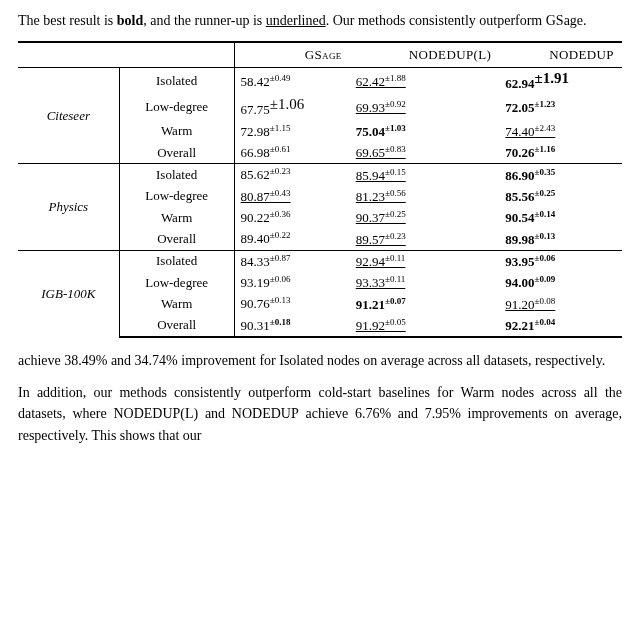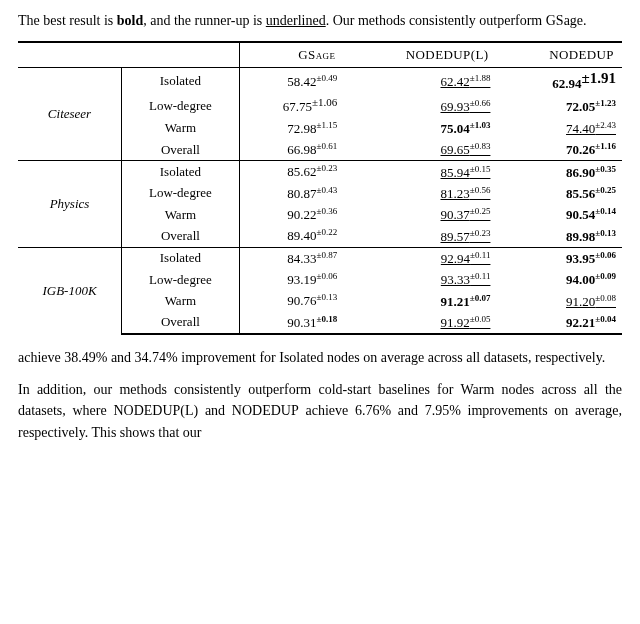--- a/index.html
+++ b/index.html
@@ -36,21 +36,21 @@
     }
     thead th.col-gsage {
       border-left: 1px solid #000;
     }
     thead th.col-empty {
       border-left: none;
       border-right: none;
     }
     tbody td {
       padding: 2px 6px;
-      text-align: right;
+      text-align: left;
     }
     tbody td.dataset-cell {
       text-align: center;
       font-style: italic;
       vertical-align: middle;
       border-right: 1px solid #000;
     }
     tbody td.method-cell {
       text-align: center;
       border-right: 1px solid #000;
@@ -88,22 +88,22 @@
   <tbody id="table-body">
   <tr>
         <td rowspan="4" class="dataset-cell" style="font-style: italic; border-right: 1px solid rgb(0, 0, 0);">Citeseer</td>
         <td class="method-cell" style="border-right: 1px solid rgb(0, 0, 0);">Isolated</td>
         <td style="border-left: 1px solid rgb(0, 0, 0);">58.42<span style="font-size:9px; vertical-align:super;">±0.49</span></td>
         <td><u>62.42<span style="font-size:9px; vertical-align:super;">±1.88</span></u></td>
         <td><b>62.94<span style="font-size:15px; vertical-align:super;">±1.91</span></b></td>
       </tr>
       <tr>
         <td class="method-cell" style="border-right: 1px solid rgb(0, 0, 0);">Low-degree</td>
-        <td style="border-left: 1px solid rgb(0, 0, 0);">67.75<span style="font-size:11px; vertical-align:super;margin-top:41px;">±1.06</span></td>
-        <td><u>69.93<span style="font-size:9px; vertical-align:super;">±0.66</span></u></td>
+        <td style="border-left: 1px solid rgb(0, 0, 0);">67.75<span style="font-size:15px; vertical-align:super;margin-top:41px;">±1.06</span></td>
+        <td><u>69.93<span style="font-size:9px; vertical-align:super;">±0.92</span></u></td>
         <td><b>72.05<span style="font-size:9px; vertical-align:super;">±1.23</span></b></td>
       </tr>
       <tr>
         <td class="method-cell" style="border-right: 1px solid rgb(0, 0, 0);">Warm</td>
         <td style="border-left: 1px solid rgb(0, 0, 0);">72.98<span style="font-size:9px; vertical-align:super;">±1.15</span></td>
         <td><b>75.04<span style="font-size:9px; vertical-align:super;">±1.03</span></b></td>
         <td><u>74.40<span style="font-size:9px; vertical-align:super;">±2.43</span></u></td>
       </tr>
       <tr>
         <td class="method-cell" style="border-right: 1px solid rgb(0, 0, 0);">Overall</td>
@@ -113,21 +113,21 @@
       </tr>
       <tr style="border-top: 1px solid rgb(0, 0, 0);">
         <td rowspan="4" class="dataset-cell" style="font-style: italic; border-right: 1px solid rgb(0, 0, 0); border-top: 1px solid rgb(0, 0, 0);">Physics</td>
         <td class="method-cell" style="border-right: 1px solid rgb(0, 0, 0); border-top: 1px solid rgb(0, 0, 0);">Isolated</td>
         <td style="border-left: 1px solid rgb(0, 0, 0); border-top: 1px solid rgb(0, 0, 0);">85.62<span style="font-size:9px; vertical-align:super;">±0.23</span></td>
         <td style="border-top: 1px solid rgb(0, 0, 0);"><u>85.94<span style="font-size:9px; vertical-align:super;">±0.15</span></u></td>
         <td style="border-top: 1px solid rgb(0, 0, 0);"><b>86.90<span style="font-size:9px; vertical-align:super;">±0.35</span></b></td>
       </tr>
       <tr>
         <td class="method-cell" style="border-right: 1px solid rgb(0, 0, 0);">Low-degree</td>
-        <td style="border-left: 1px solid rgb(0, 0, 0);">80.87<span style="font-size:9px; vertical-align:super;">±0.43</span></td>
+        <td style="border-left: 1px solid rgb(0, 0, 0); text-decoration: underline;">80.87<span style="font-size:9px; vertical-align:super;">±0.43</span></td>
         <td><u>81.23<span style="font-size:9px; vertical-align:super;">±0.56</span></u></td>
         <td><b>85.56<span style="font-size:9px; vertical-align:super;">±0.25</span></b></td>
       </tr>
       <tr>
         <td class="method-cell" style="border-right: 1px solid rgb(0, 0, 0);">Warm</td>
         <td style="border-left: 1px solid rgb(0, 0, 0);">90.22<span style="font-size:9px; vertical-align:super;">±0.36</span></td>
         <td><u>90.37<span style="font-size:9px; vertical-align:super;">±0.25</span></u></td>
         <td><b>90.54<span style="font-size:9px; vertical-align:super;">±0.14</span></b></td>
       </tr>
       <tr>

